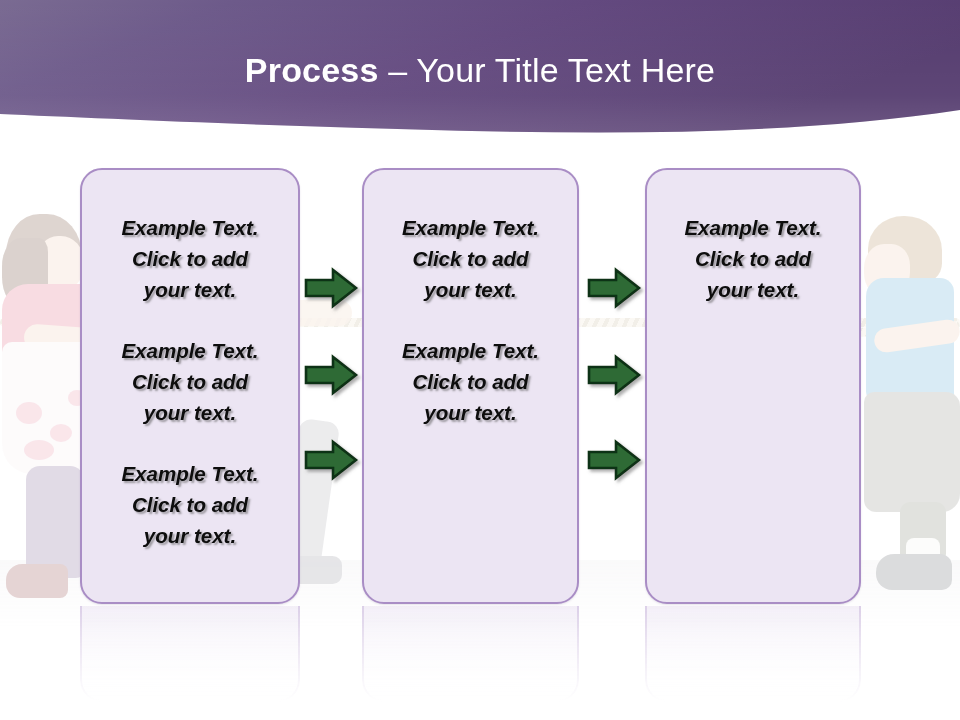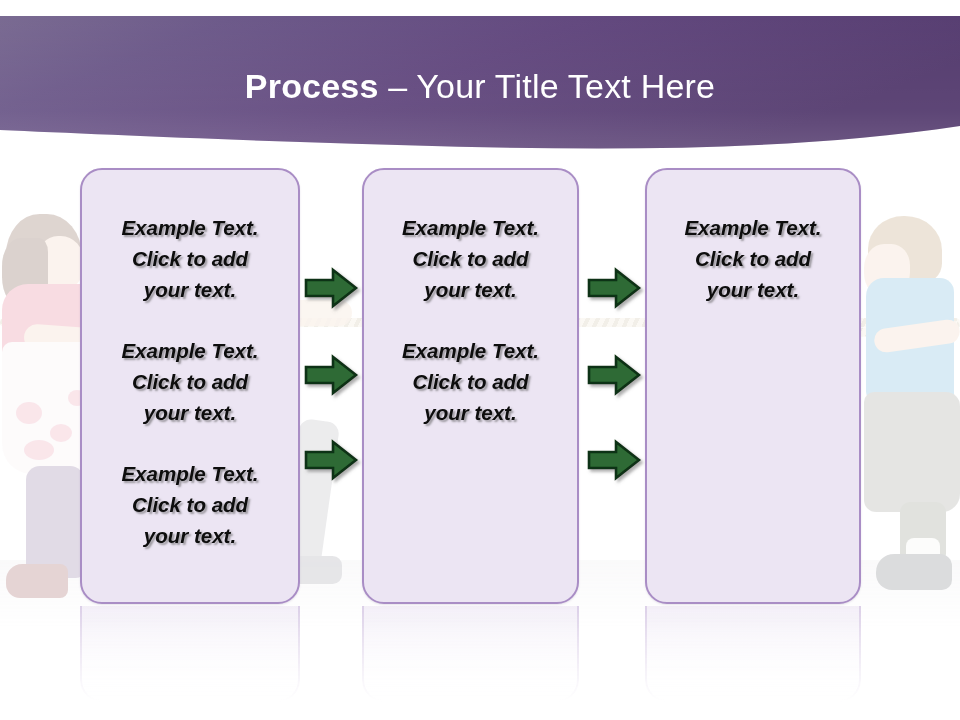--- a/index.html
+++ b/index.html
@@ -139,21 +139,21 @@
     background: #9a9aa2; border-radius: 12px; transform: rotate(8deg);
   }
   .kid-mid .foot {
     position: absolute; left: 0px; top: 256px; width: 56px; height: 28px;
     background: #7d7d88; border-radius: 14px 10px 10px 16px;
   }
 
   
   .header-band {
     position: absolute;
-    left: 0; top: 16px;
+    left: 0; top: 0;
     width: 960px;
     height: 140px;
   }
   .header-band svg { display: block; }
 
   .slide-title {
     position: absolute;
     left: 0; top: 48px;
     width: 960px;
     text-align: center;

